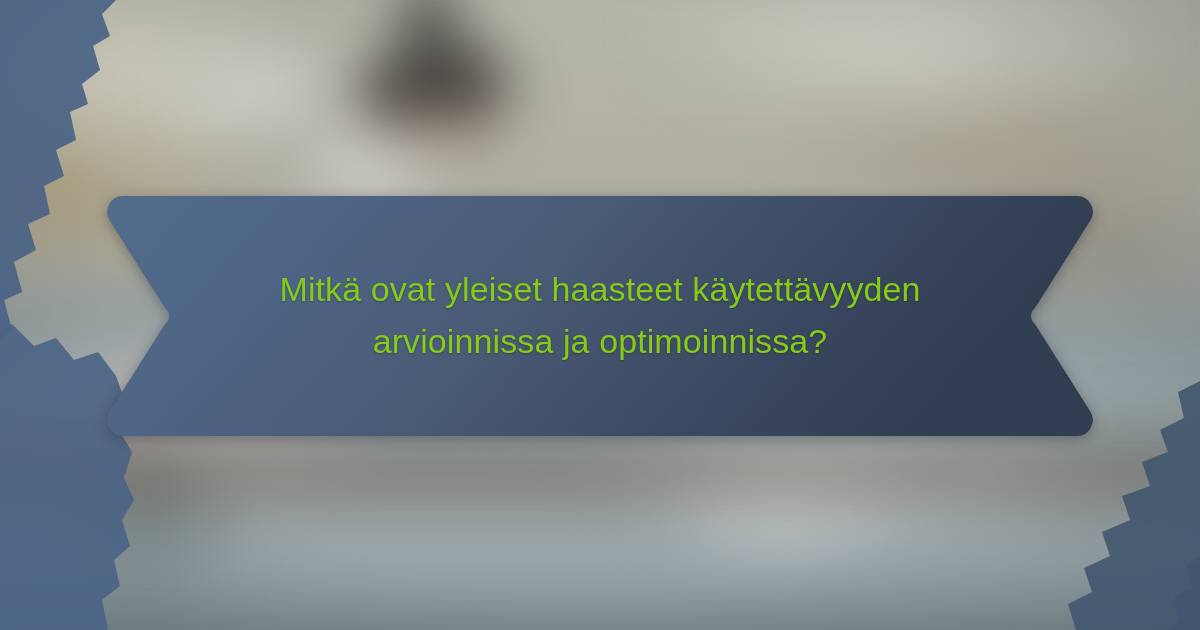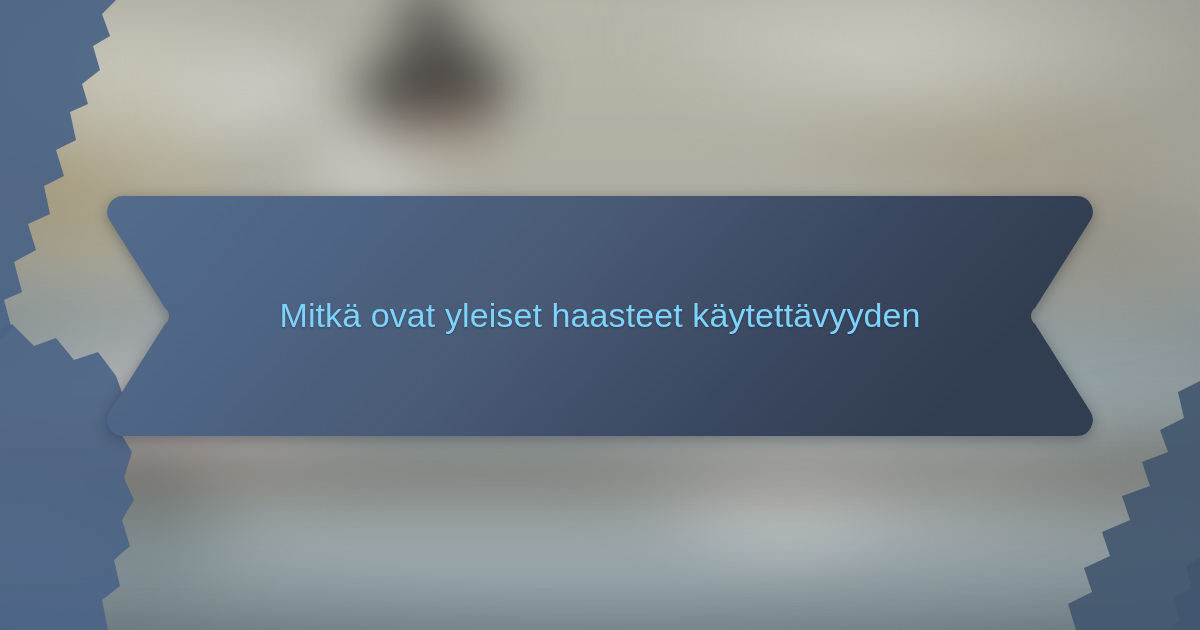--- a/index.html
+++ b/index.html
@@ -112,21 +112,21 @@
     position: absolute;
     left: 170px;
     right: 170px;
     top: 0;
     bottom: 0;
     display: flex;
     flex-direction: column;
     align-items: center;
     justify-content: center;
     text-align: center;
-    color: #7dd3fc;
+    color: #84cc16;
     font-size: 34px;
     font-weight: 400;
     line-height: 1.52;
     letter-spacing: 0.1px;
     text-shadow: 0 1px 2px rgba(20,28,40,0.38);
     pointer-events: none;
   }
   .ribbon-line { display: block; white-space: nowrap; }
 </style>
 </head>
@@ -185,16 +185,17 @@
                  a16,16 0 0 1 -13,-25
                  L58,128
                  a10,10 0 0 0 0,-16
                  L3,25
                  A16,16 0 0 1 16,0 Z" fill="url(#ribbonGrad)"></path>
       </svg>
     </div>
 
     <div class="ribbon-text">
       <span class="ribbon-line">Mitkä ovat yleiset haasteet käytettävyyden</span>
+      <span class="ribbon-line">arvioinnissa ja optimoinnissa?</span>
     </div>
   </div>
 
 </div>
 
 </body></html>

